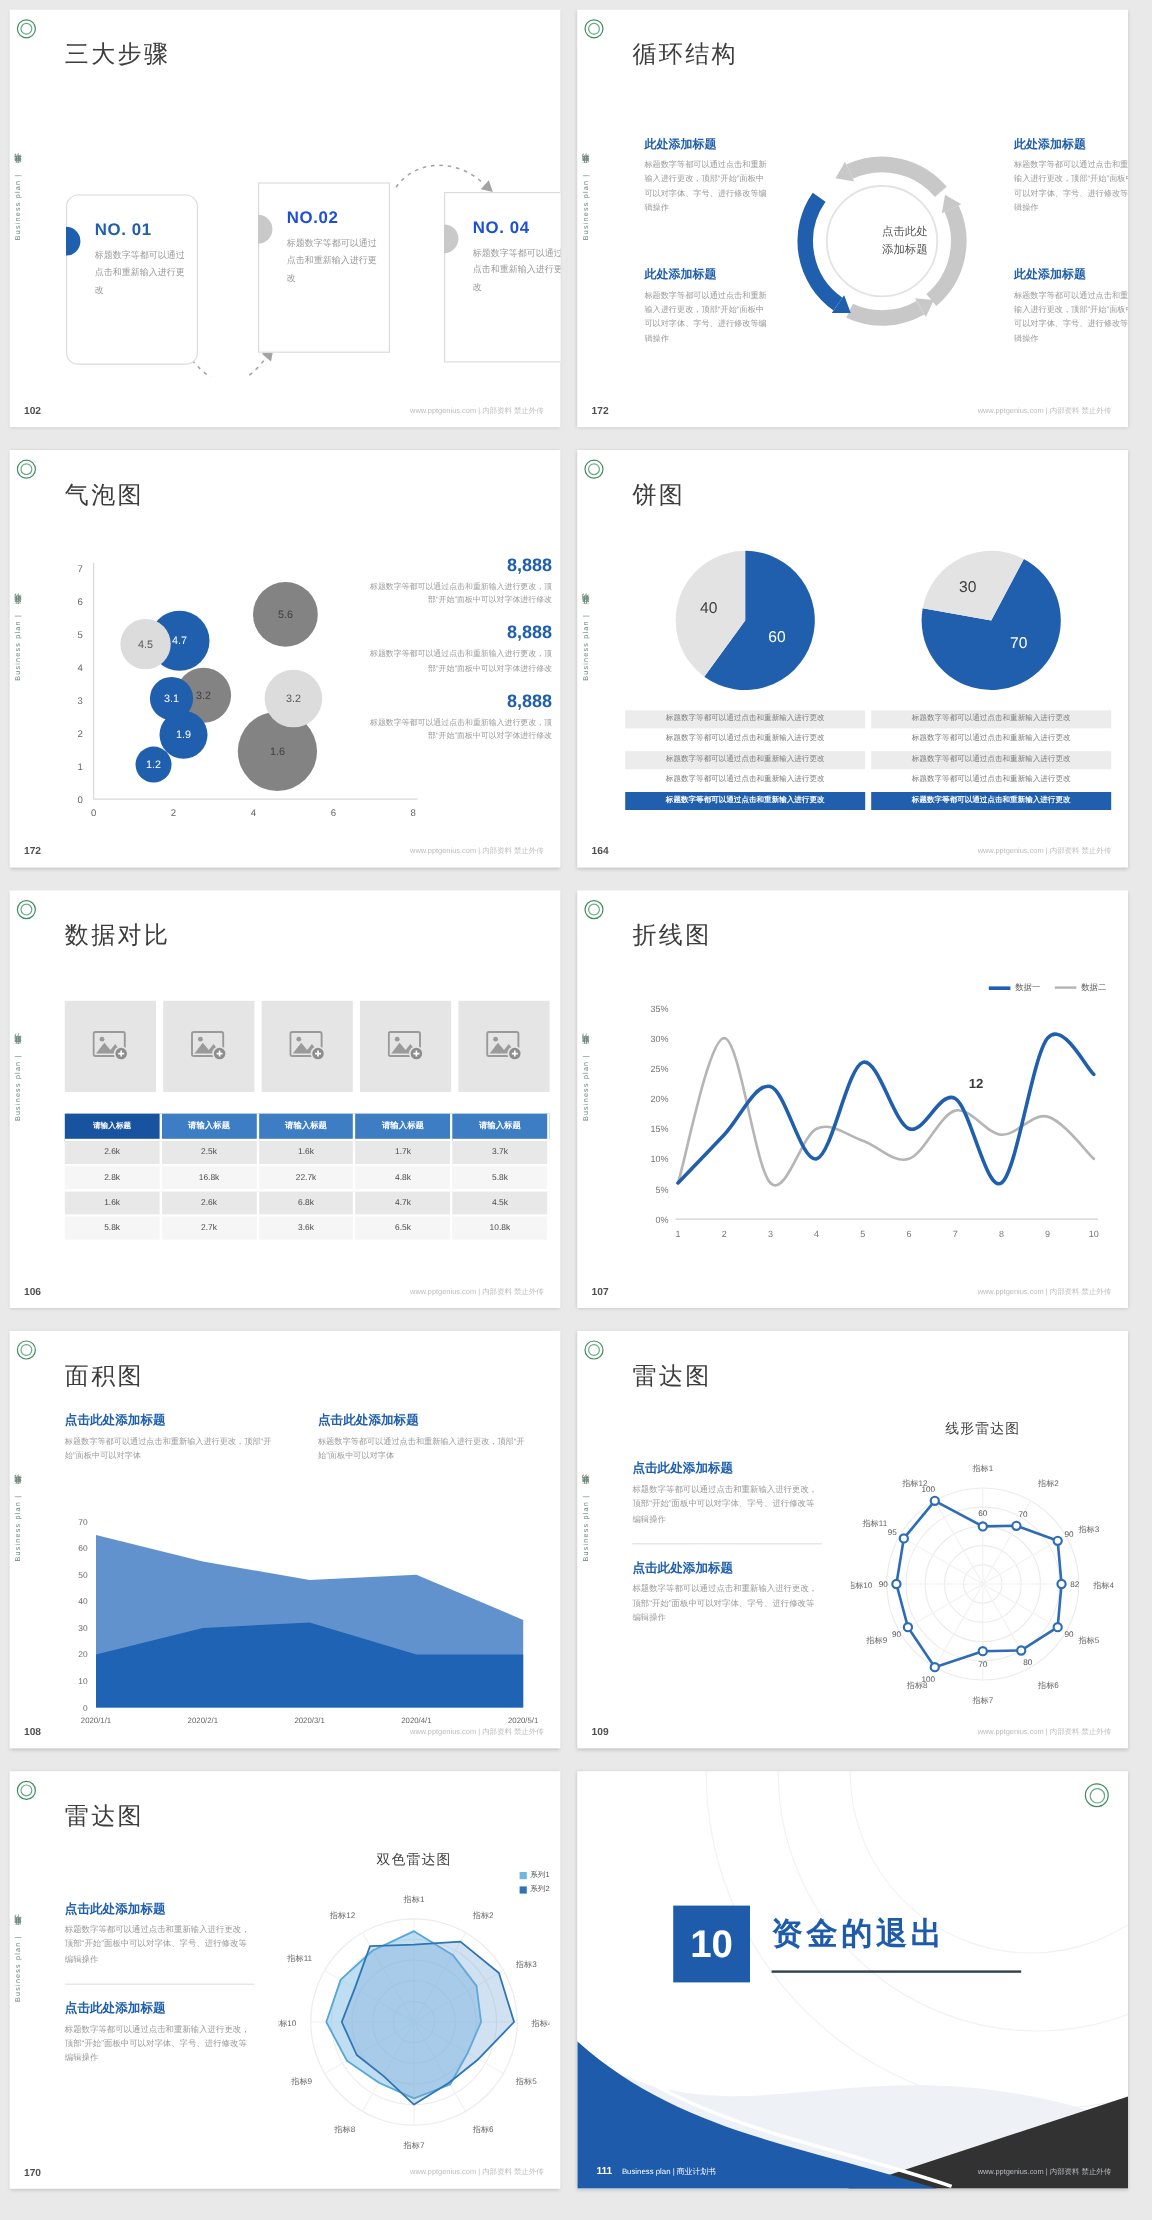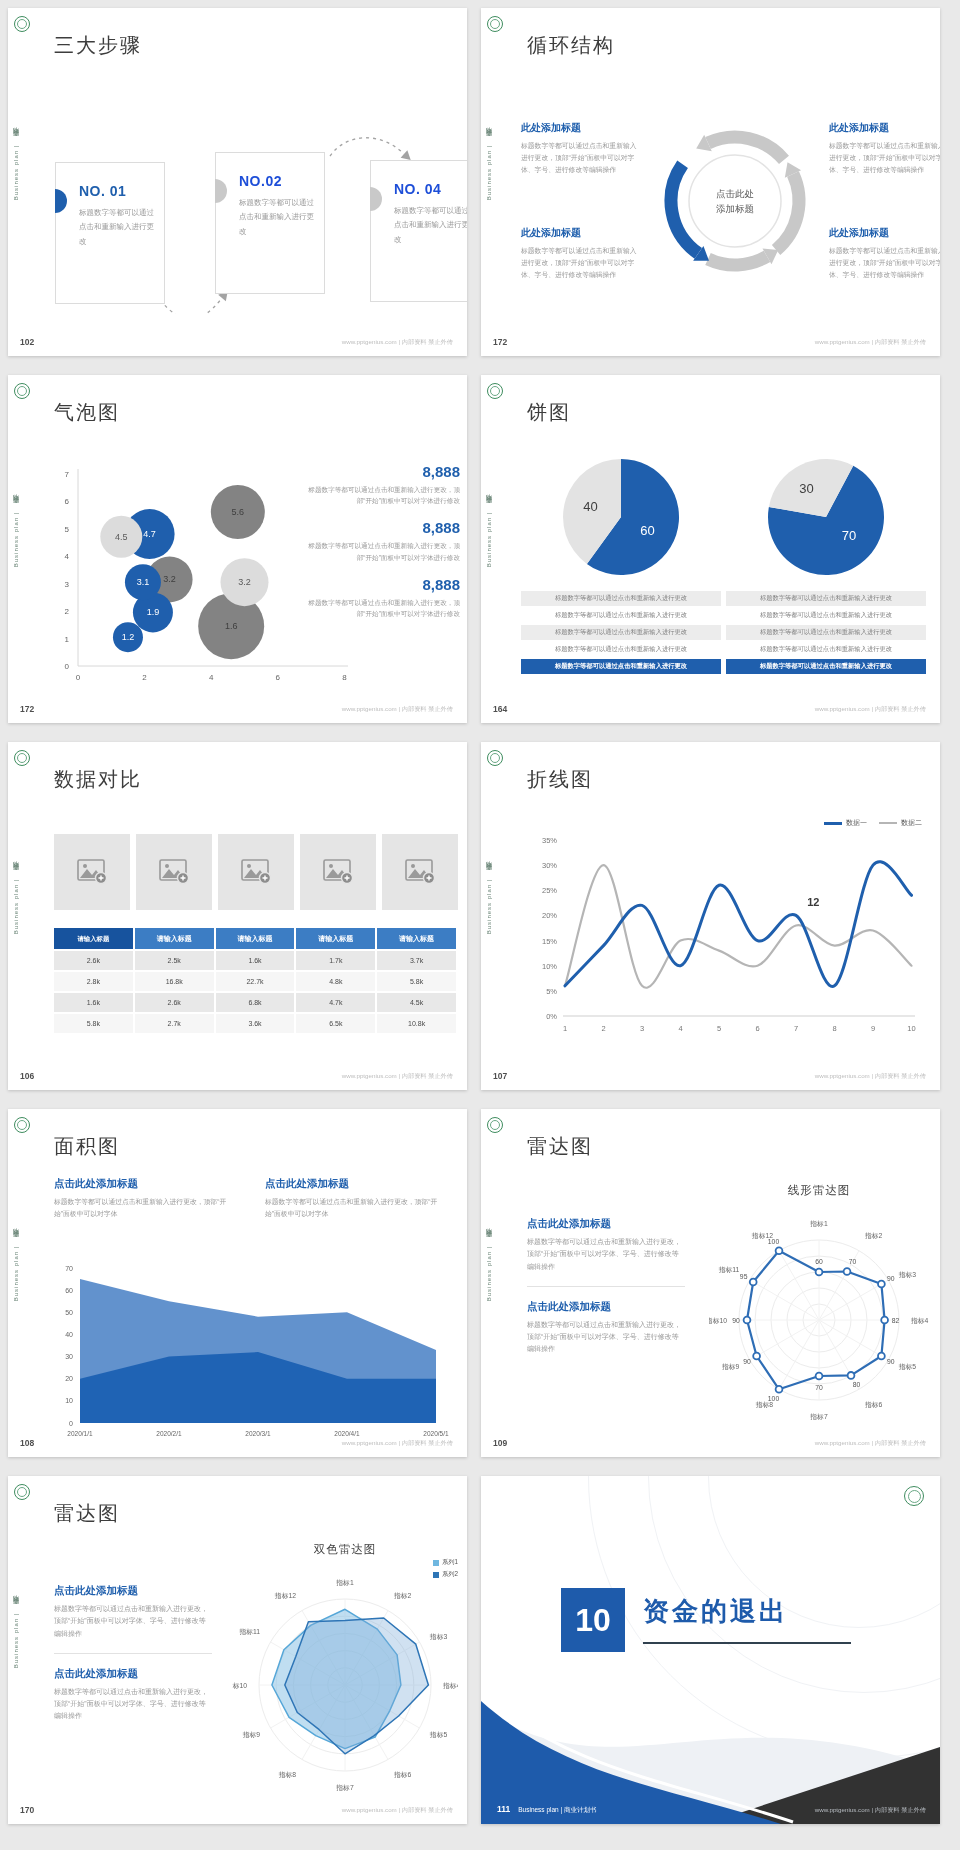--- a/index.html
+++ b/index.html
@@ -17,25 +17,25 @@
   .steps-wrap{position:absolute;left:44px;top:96px;width:410px;height:200px;}
   .step-card{position:absolute;width:110px;height:142px;border:1px solid #dcdcdc;background:#fff;box-sizing:border-box;padding:20px 8px 8px 23px;}
   .step-bump{position:absolute;left:-1px;top:26px;width:12px;height:24px;border-radius:0 12px 12px 0;background:#c9c9c9;}
   .step-bump.blue{background:#1f5fad;}
   .step-no{font-size:14px;font-weight:bold;color:#1d4ed8;letter-spacing:.5px;margin-bottom:7px;}
   .step-no.blue{color:#1f5fad;}
   .step-body{font-size:7.5px;color:#9a9a9a;line-height:1.9;}
   .steps-arrows{position:absolute;left:0;top:0;width:420px;height:210px;pointer-events:none;}
   
   .cycle-wrap{position:absolute;left:40px;right:8px;top:62px;bottom:24px;display:grid;grid-template-columns:120px 1fr 120px;column-gap:4px;}
-  .cycle-col{display:flex;flex-direction:column;justify-content:space-evenly;}
+  .cycle-col{display:flex;flex-direction:column;justify-content:space-evenly;margin-left:16px;}
   .add-title{font-size:10px;font-weight:bold;color:#1f5fad;margin-bottom:5px;}
   .add-body{font-size:6.8px;color:#9a9a9a;line-height:1.75;}
   .cycle-box{position:relative;display:flex;align-items:center;justify-content:center;}
-  .cycle-center{position:absolute;left:50%;top:50%;transform:translate(-50%,-50%);font-size:9.5px;color:#555;text-align:center;white-space:pre-line;line-height:1.6;width:76px;}
+  .cycle-center{position:absolute;left:50%;top:50%;transform:translate(-50%,-50%);font-size:9.5px;color:#555;text-align:right;white-space:pre-line;line-height:1.6;width:76px;}
   
   .bubble-svg{position:absolute;left:40px;top:86px;}
   .stats-col{position:absolute;left:300px;top:88px;width:152px;text-align:right;}
   .stat{margin-bottom:13px;}
   .stat-val{font-size:15px;font-weight:bold;color:#1f5fad;margin-bottom:4px;}
   .stat-body{font-size:6.6px;color:#9a9a9a;line-height:1.7;}
   
   .pie-group{position:absolute;top:76px;width:200px;}
   .pie-group.g1{left:40px;} .pie-group.g2{left:245px;}
   .pie-list{margin-top:4px;}
@@ -103,21 +103,21 @@
       </span>
     <span class="vtext">Business plan | 商业计划书</span>
     <div class="slide-title">三大步骤</div>
     <div class="steps-wrap">
       <svg class="steps-arrows" viewBox="0 0 420 210">
         <path d="M108,196 C130,222 148,222 170,194" stroke="#a3a3a3" stroke-width="1.3" stroke-dasharray="3,4" fill="none"></path>
         <polygon points="0,-5 0,5 9,0" fill="#a3a3a3" transform="translate(170,194) rotate(-50)"></polygon>
         <path d="M278,52 C295,28 330,28 352,50" stroke="#a3a3a3" stroke-width="1.3" stroke-dasharray="3,4" fill="none"></path>
         <polygon points="0,-5 0,5 9,0" fill="#a3a3a3" transform="translate(352,50) rotate(42)"></polygon>
       </svg>
-      <div class="step-card" style="left:3px;top:58px;">
+      <div class="step-card" style="left:3px;top:58px;border-radius:10px;">
         <span class="step-bump blue"></span>
         <div class="step-no blue">NO. 01</div>
         <div class="step-body">标题数字等都可以通过点击和重新输入进行更改</div>
       </div>
       <div class="step-card" style="left:163px;top:48px;">
         <span class="step-bump"></span>
         <div class="step-no">NO.02</div>
         <div class="step-body">标题数字等都可以通过点击和重新输入进行更改</div>
       </div>
       <div class="step-card" style="left:318px;top:56px;">

